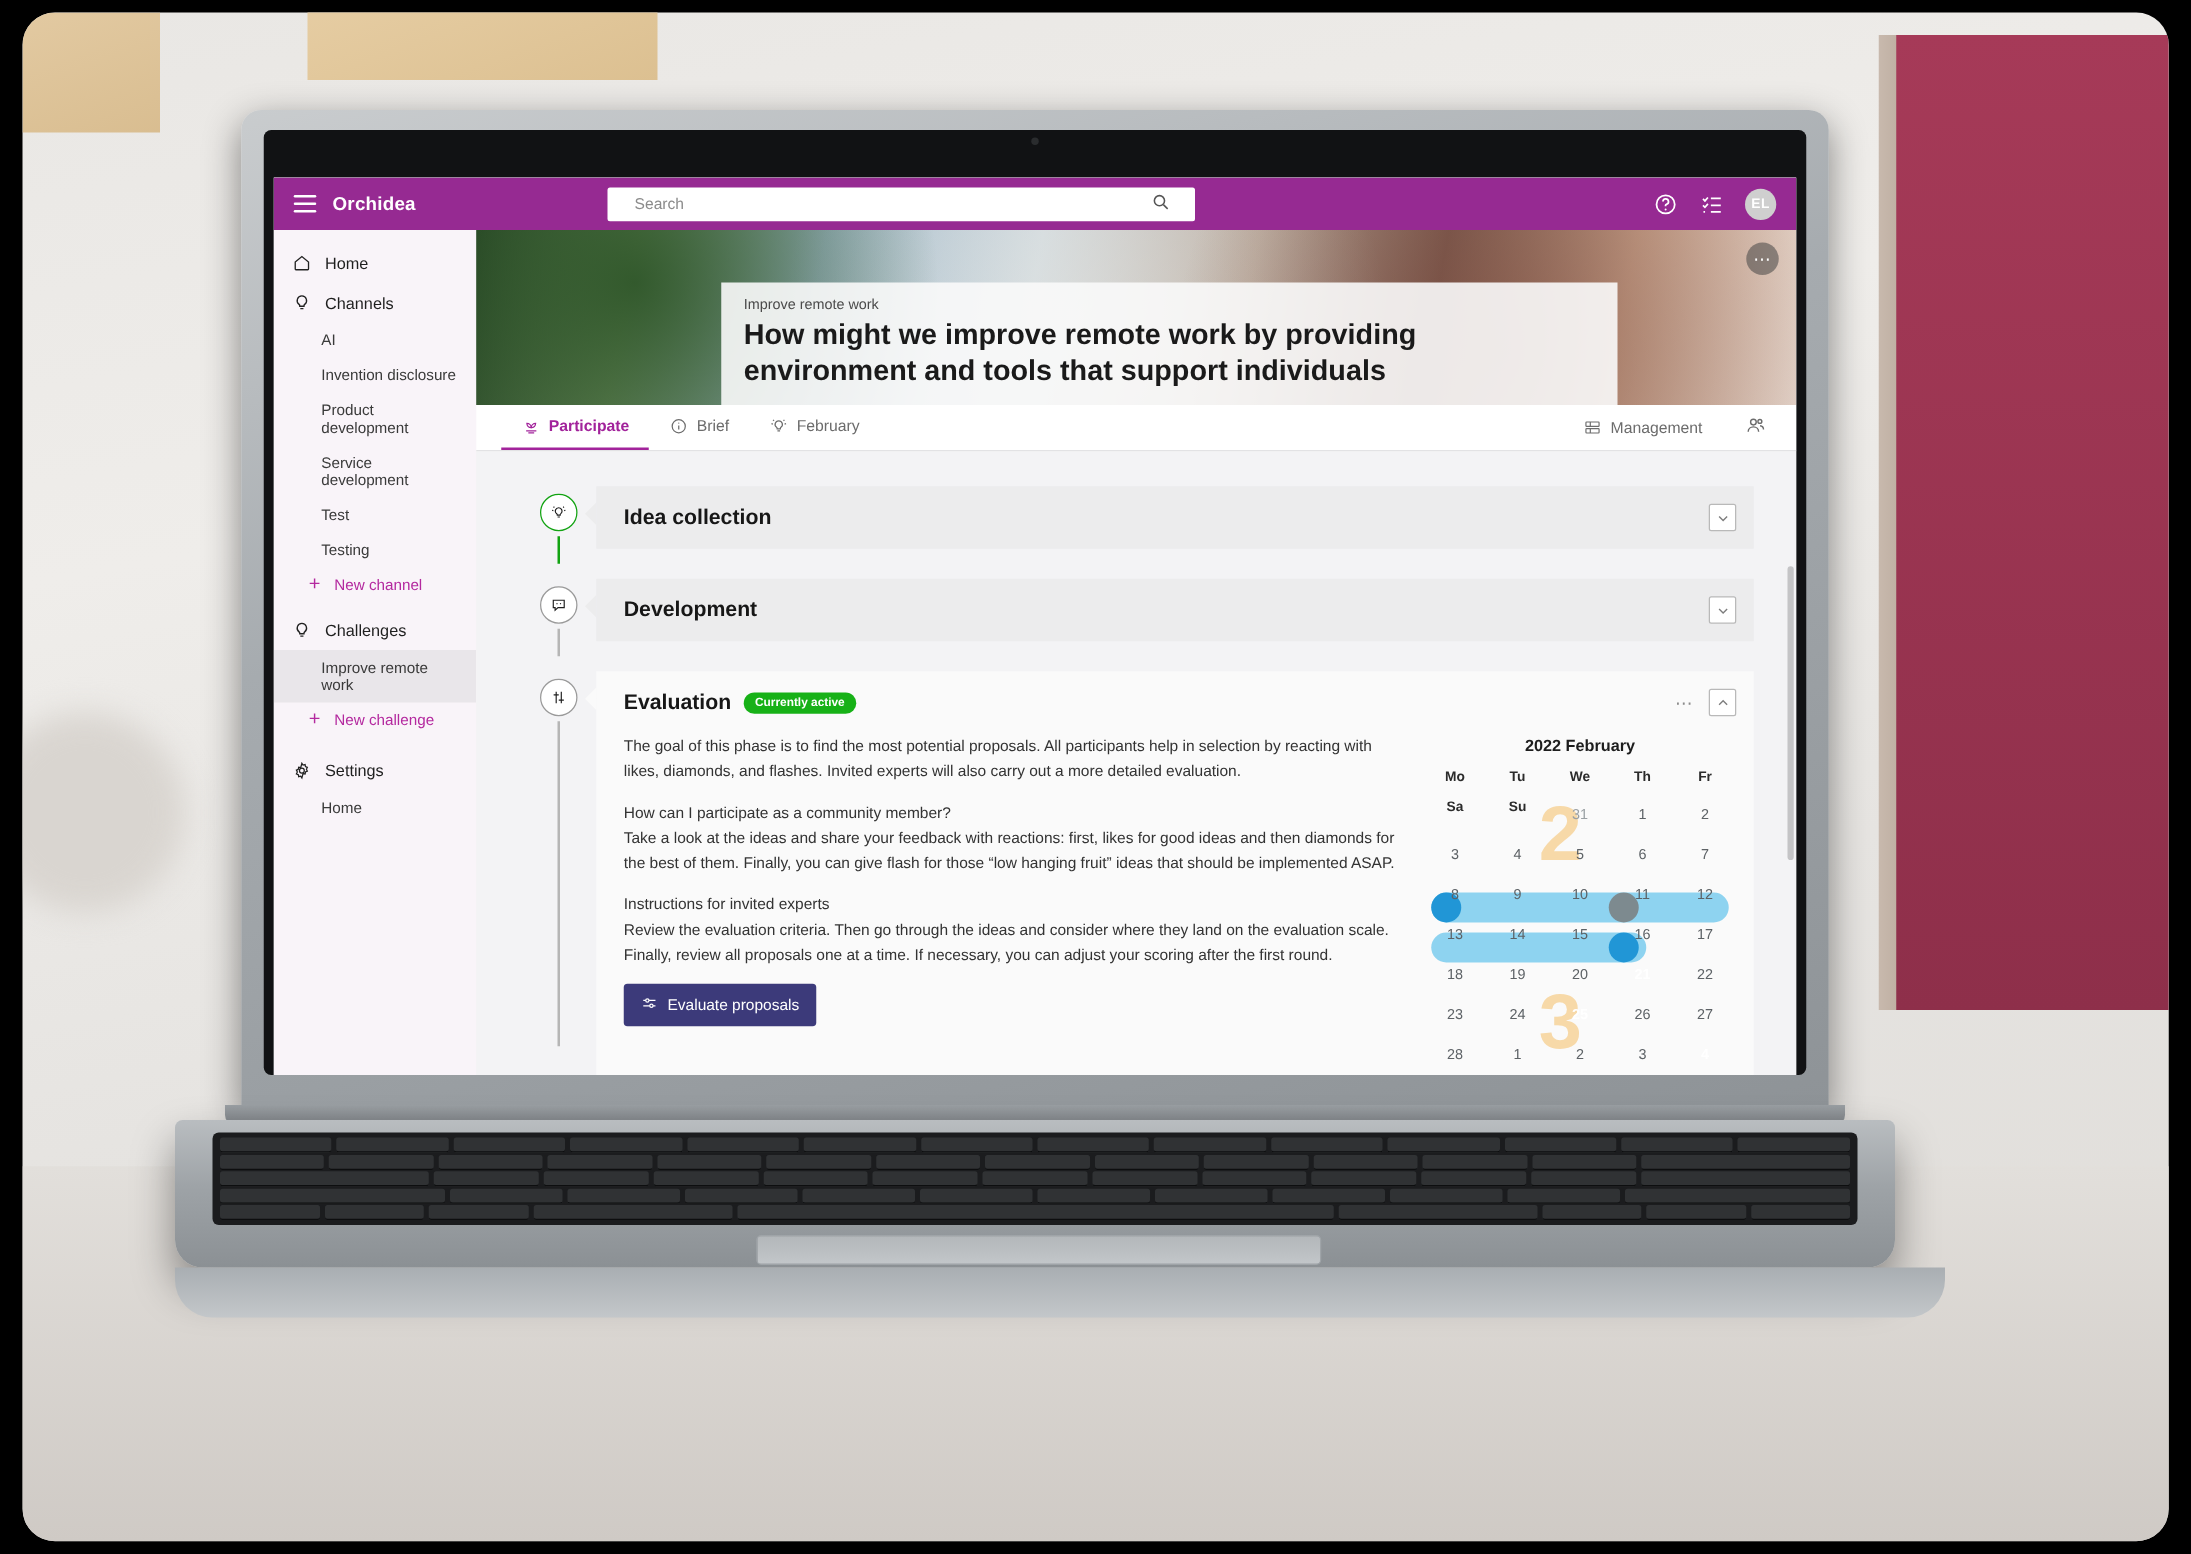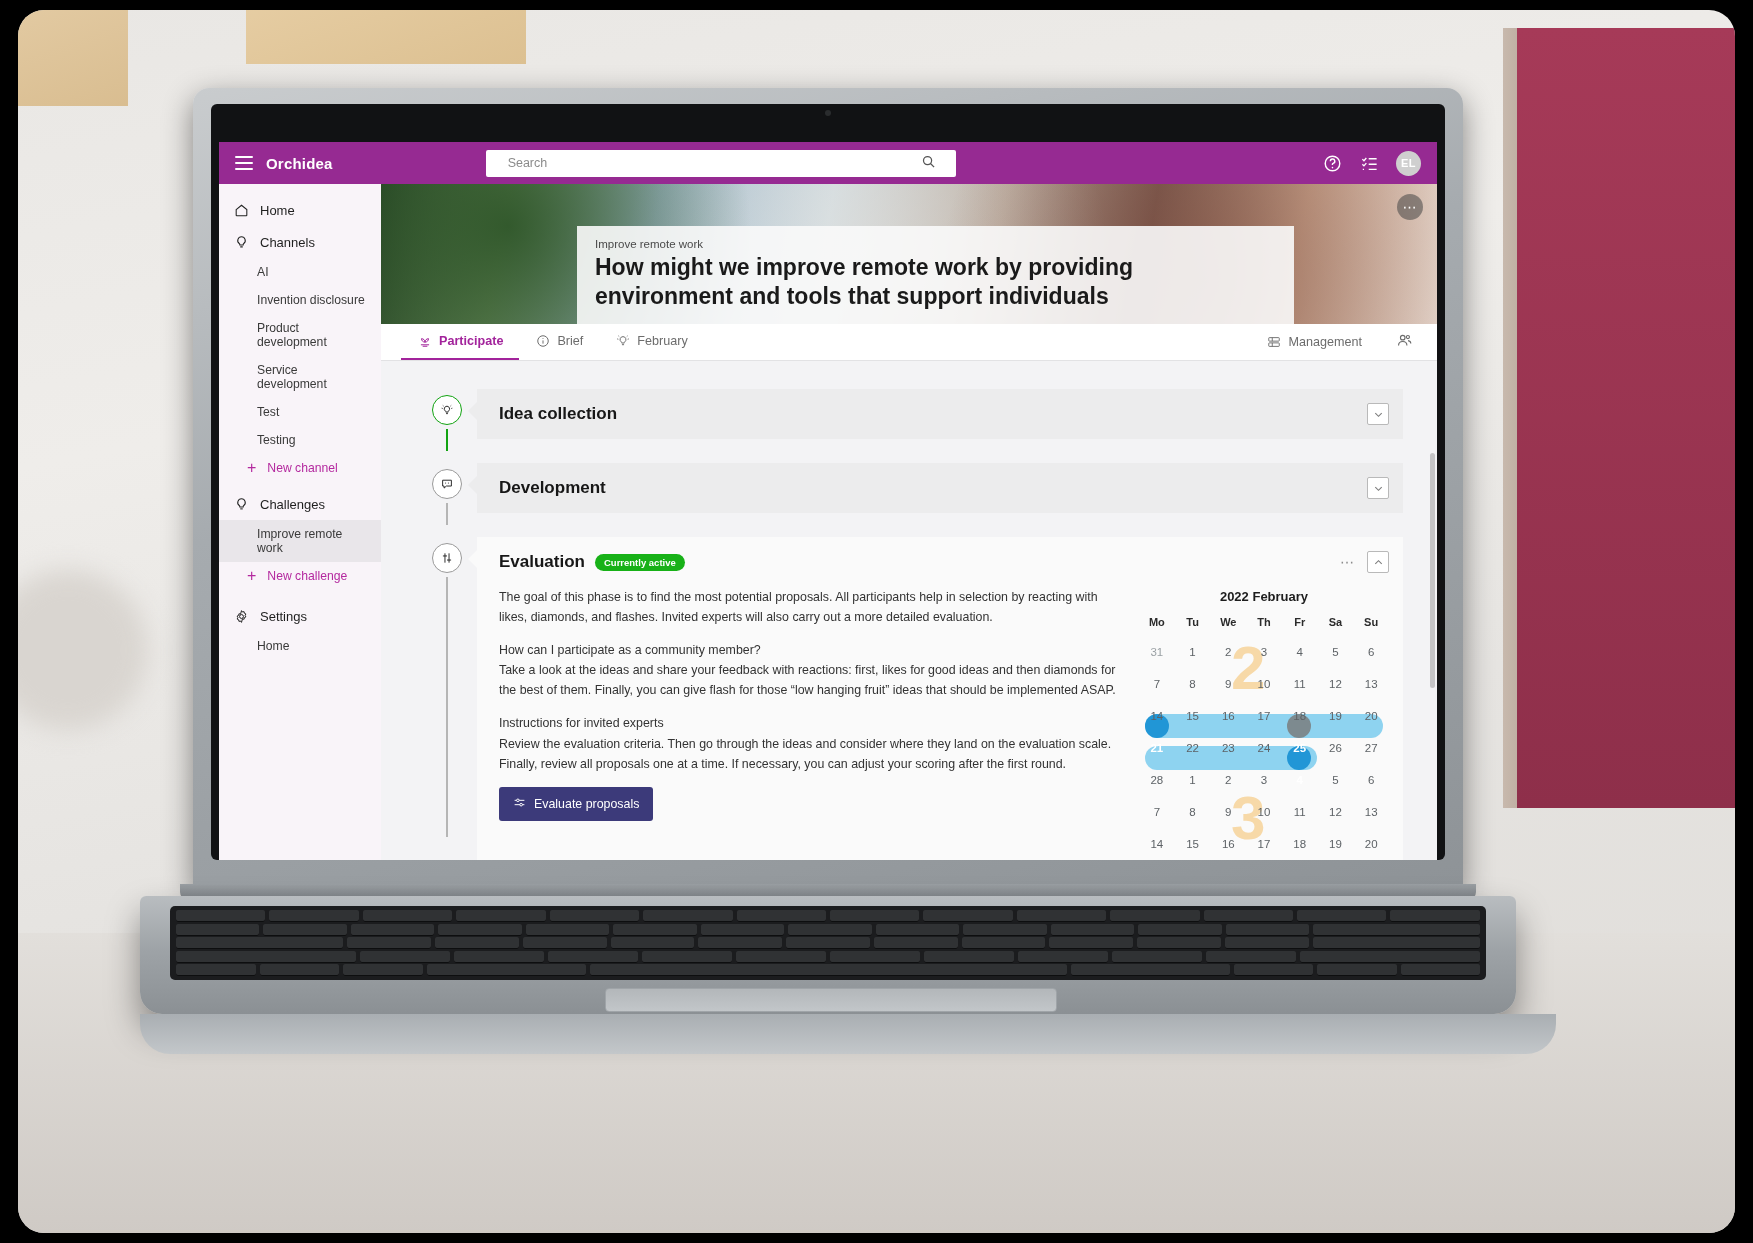--- a/index.html
+++ b/index.html
@@ -117,21 +117,21 @@
         background:#fff;cursor:pointer;}
   .cardbody{display:flex;padding:0 14px 16px 22px;gap:22px;justify-content:space-between;}
   .bodytext{flex:1;min-width:0;font-size:12.4px;line-height:1.62;color:#333;}
   .bodytext p{margin:0 0 13px 0;}
   .evalbtn{display:inline-flex;align-items:center;gap:8px;background:#3c3a7a;color:#fff;font-size:12.4px;
            border-radius:3px;padding:9px 14px;border:0;cursor:pointer;font-family:"Liberation Sans",sans-serif;}
 
   
   .cal{width:250px;flex:0 0 auto;position:relative;padding-top:2px;}
   .caltitle{text-align:center;font-size:13px;font-weight:bold;color:#1d1d1d;margin-bottom:12px;}
-  .calgrid{display:grid;grid-template-columns:repeat(7,1fr);row-gap:8px;position:relative;z-index:2;}
+  .calgrid{display:grid;grid-template-columns:repeat(5,1fr);row-gap:8px;position:relative;z-index:2;}
   .cdh{font-size:11px;font-weight:bold;color:#2b2b2b;text-align:center;padding-bottom:4px;}
   .cd{font-size:11.5px;color:#5d6266;text-align:center;height:24px;line-height:24px;position:relative;z-index:2;}
   .cd.sel{color:#fff;font-weight:bold;}
   .cd.dim{color:#9aa0a4;}
   .pill{position:absolute;height:24px;border-radius:12px;background:#8ed3f0;z-index:1;}
   .circ{position:absolute;width:24px;height:24px;border-radius:50%;z-index:1;}
   .circ.blue{background:#2196d6;}
   .circ.gray{background:#7d8a8f;}
   .wmark{position:absolute;font-size:62px;font-weight:bold;color:#f7d9a8;z-index:0;line-height:1;}
 

